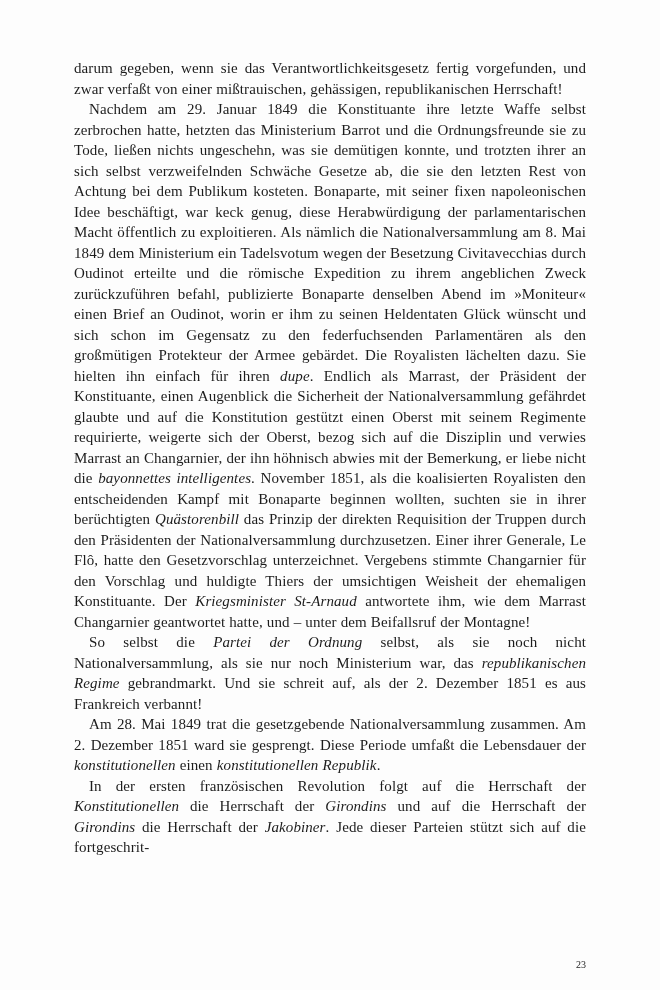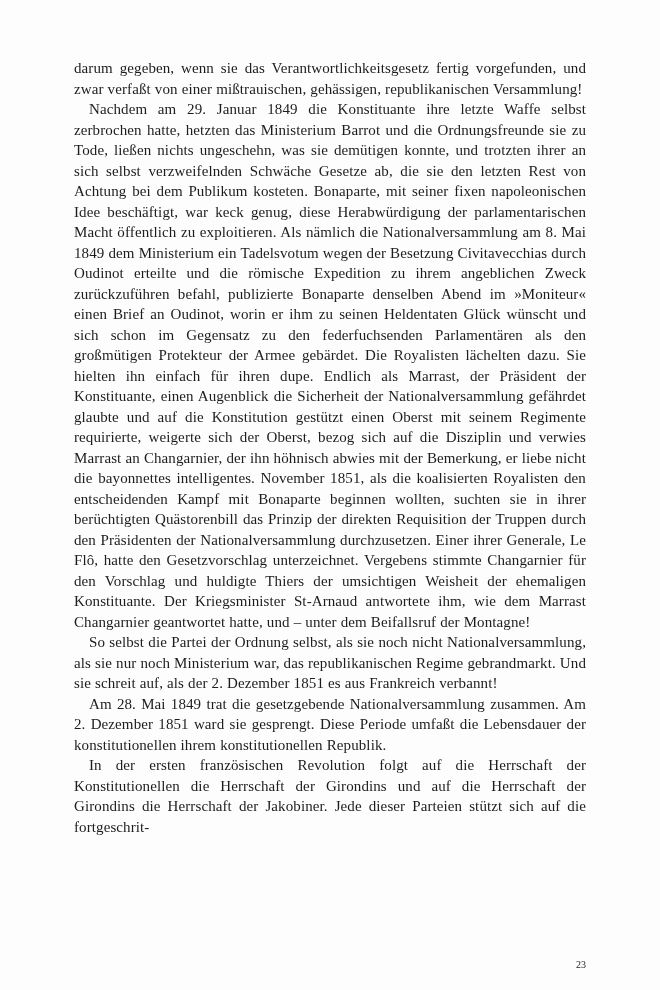--- a/index.html
+++ b/index.html
@@ -28,20 +28,21 @@
     text-align: justify;
     font-size: 15px;
     line-height: 20.5px;
     letter-spacing: 0.1px;
     word-spacing: 0.2px;
   }
   p.para.indent {
     text-indent: 15px;
   }
   .em {
+    font-style: italic;
     margin-top: 30px;
   }
   .section-heading {
     margin: 36px 0 20px 0;
     text-align: center;
     font-size: 16px;
     font-weight: bold;
     letter-spacing: 1px;
     line-height: 20px;
   }
@@ -53,23 +54,23 @@
     line-height: 14px;
     color: #1c1c1c;
   }
 </style>
 </head>
 <body>
 
 <div class="book-page">
   <div class="text-block">
     <div>
-        <p class="para"><span>darum gegeben, wenn sie das Verantwortlichkeitsgesetz fertig vorgefunden, und zwar verfaßt von einer mißtrauischen, gehässigen, republikanischen Versammlung!</span></p>
+        <p class="para"><span>darum gegeben, wenn sie das Verantwortlichkeitsgesetz fertig vorgefunden, und zwar verfaßt von einer mißtrauischen, gehässigen, republikanischen Herrschaft!</span></p>
         <p class="para indent"><span>Nachdem am 29. Januar 1849 die Konstituante ihre letzte Waffe selbst zerbrochen hatte, hetzten das Ministerium Barrot und die Ordnungsfreunde sie zu Tode, ließen nichts ungeschehn, was sie demütigen konnte, und trotzten ihrer an sich selbst verzweifelnden Schwäche Gesetze ab, die sie den letzten Rest von Achtung bei dem Publikum kosteten. Bonaparte, mit seiner fixen napoleonischen Idee beschäftigt, war keck genug, diese Herabwürdigung der parlamentarischen Macht öffentlich zu exploitieren. Als nämlich die Nationalversammlung am 8. Mai 1849 dem Ministerium ein Tadelsvotum wegen der Besetzung Civitavecchias durch Oudinot erteilte und die römische Expedition zu ihrem angeblichen Zweck zurückzuführen befahl, publizierte Bonaparte denselben Abend im »Moniteur« einen Brief an Oudinot, worin er ihm zu seinen Heldentaten Glück wünscht und sich schon im Gegensatz zu den federfuchsenden Parlamentären als den großmütigen Protekteur der Armee gebärdet. Die Royalisten lächelten dazu. Sie hielten ihn einfach für ihren </span><span class="em">dupe</span><span>. Endlich als Marrast, der Präsident der Konstituante, einen Augenblick die Sicherheit der Nationalversammlung gefährdet glaubte und auf die Konstitution gestützt einen Oberst mit seinem Regimente requirierte, weigerte sich der Oberst, bezog sich auf die Disziplin und verwies Marrast an Changarnier, der ihn höhnisch abwies mit der Bemerkung, er liebe nicht die </span><span class="em">bayonnettes intelligentes</span><span>. November 1851, als die koalisierten Royalisten den entscheidenden Kampf mit Bonaparte beginnen wollten, suchten sie in ihrer berüchtigten </span><span class="em">Quästorenbill</span><span> das Prinzip der direkten Requisition der Truppen durch den Präsidenten der Nationalversammlung durchzusetzen. Einer ihrer Generale, Le Flô, hatte den Gesetzvorschlag unterzeichnet. Vergebens stimmte Changarnier für den Vorschlag und huldigte Thiers der umsichtigen Weisheit der ehemaligen Konstituante. Der </span><span class="em">Kriegsminister St-Arnaud</span><span> antwortete ihm, wie dem Marrast Changarnier geantwortet hatte, und – unter dem Beifallsruf der Montagne!</span></p>
         <p class="para indent"><span>So selbst die </span><span class="em">Partei der Ordnung</span><span> selbst, als sie noch nicht Nationalversammlung, als sie nur noch Ministerium war, das </span><span class="em">republikanischen Regime</span><span> gebrandmarkt. Und sie schreit auf, als der 2. Dezember 1851 es aus Frankreich verbannt!</span></p>
       </div>
     <div>
-        <p class="para indent"><span>Am 28. Mai 1849 trat die gesetzgebende Nationalversammlung zusammen. Am 2. Dezember 1851 ward sie gesprengt. Diese Periode umfaßt die Lebensdauer der </span><span class="em">konstitutionellen</span><span> ihrem </span><span class="em">konstitutionellen Republik</span><span>.</span></p>
+        <p class="para indent"><span>Am 28. Mai 1849 trat die gesetzgebende Nationalversammlung zusammen. Am 2. Dezember 1851 ward sie gesprengt. Diese Periode umfaßt die Lebensdauer der </span><span class="em">konstitutionellen</span><span> einen </span><span class="em">konstitutionellen Republik</span><span>.</span></p>
         <p class="para indent"><span>In der ersten französischen Revolution folgt auf die Herrschaft der </span><span class="em">Konstitutionellen</span><span> die Herrschaft der </span><span class="em">Girondins</span><span> und auf die Herrschaft der </span><span class="em">Girondins</span><span> die Herrschaft der </span><span class="em">Jakobiner</span><span>. Jede dieser Parteien stützt sich auf die fortgeschrit-</span></p>
       </div>
   </div>
   <div class="page-number">23</div>
 </div>
 
 </body></html>

